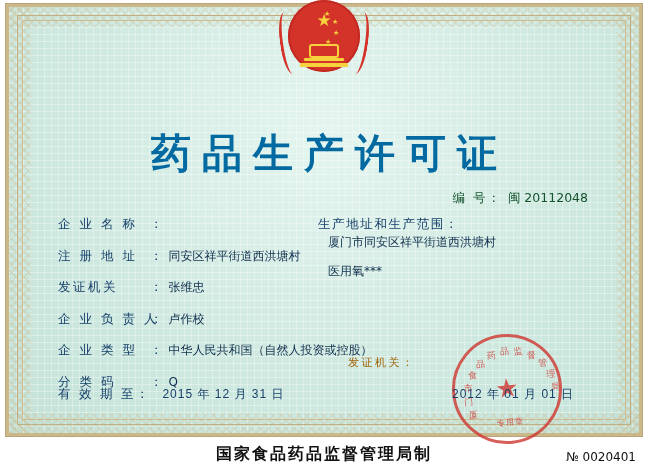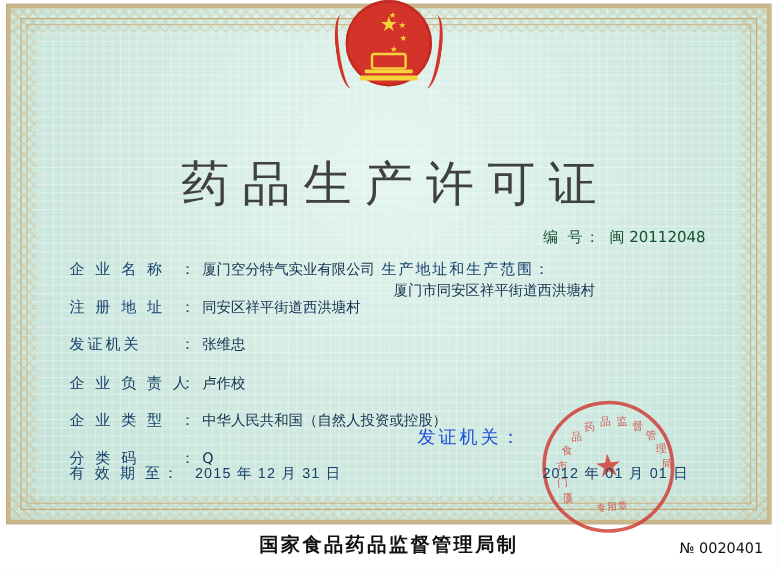--- a/index.html
+++ b/index.html
@@ -154,23 +154,23 @@
     color: #1a3f6e;
     text-indent: 7px;
   }
   .maintitle {
     position: absolute;
     top: 126px;
     left: 0; right: 0;
     text-align: center;
     font-family: "DejaVu Serif", "Liberation Serif", serif;
     font-size: 40px;
-    font-weight: normal;
+    font-weight: bold;
     letter-spacing: 11px;
-    color: #404040;
+    color: #0369a1;
     text-indent: 11px;
   }
   .serial {
     position: absolute;
     top: 190px;
     right: 60px;
     font-size: 12.5px;
     color: #14532d;
     font-family: "DejaVu Sans", sans-serif;
     white-space: nowrap;
@@ -223,23 +223,23 @@
     font-size: 12px;
     margin-bottom: 12px;
     margin-left: 10px;
     font-family: "DejaVu Sans", sans-serif;
     color: #12304f;
   }
   .issuer {
     position: absolute;
     left: 348px;
     top: 355px;
-    font-size: 15px;
+    font-size: 11px;
     letter-spacing: 2.5px;
-    color: #1d4ed8;
+    color: #a16207;
     font-family: "DejaVu Sans", sans-serif;
   }
 
   
   .validity {
     position: absolute;
     left: 58px;
     top: 386px;
     font-size: 12.5px;
     color: #173f6b;
@@ -361,21 +361,20 @@
   <div class="maintitle">药品生产许可证</div>
 
   <div class="serial">
     <span class="lbl">编 号：</span><span class="val">闽 20112048</span>
   </div>
 
   <div class="fields">
     <div class="frow">
       <span class="flabel">企 业 名 称</span>
       <span class="fcolon">：</span>
-      <span class="fvalue">厦门空分特气实业有限公司</span>
     </div>
     <div class="frow">
       <span class="flabel">注 册 地 址</span>
       <span class="fcolon">：</span>
       <span class="fvalue">同安区祥平街道西洪塘村</span>
     </div>
     <div class="frow">
       <span class="flabel">发证机关</span>
       <span class="fcolon">：</span>
       <span class="fvalue">张维忠</span>
@@ -393,20 +392,21 @@
     <div class="frow">
       <span class="flabel">分 类 码</span>
       <span class="fcolon">：</span>
       <span class="fvalue">Q</span>
     </div>
   </div>
 
   <div class="rightcol">
     <div class="rtitle">生产地址和生产范围：</div>
     <div class="rline">厦门市同安区祥平街道西洪塘村</div>
+    <div class="rline">医用氧***</div>
   </div>
 
   <div class="issuer">发证机关：</div>
 
   <div class="seal">
     <div class="seal-star">★</div>
     <div class="seal-text">
       <span style="transform:rotate(-112deg) translate(0,-44px) rotate(112deg);">厦</span>
       <span style="transform:rotate(-94deg) translate(0,-44px) rotate(94deg);">门</span>
       <span style="transform:rotate(-76deg) translate(0,-44px) rotate(76deg);">市</span>

